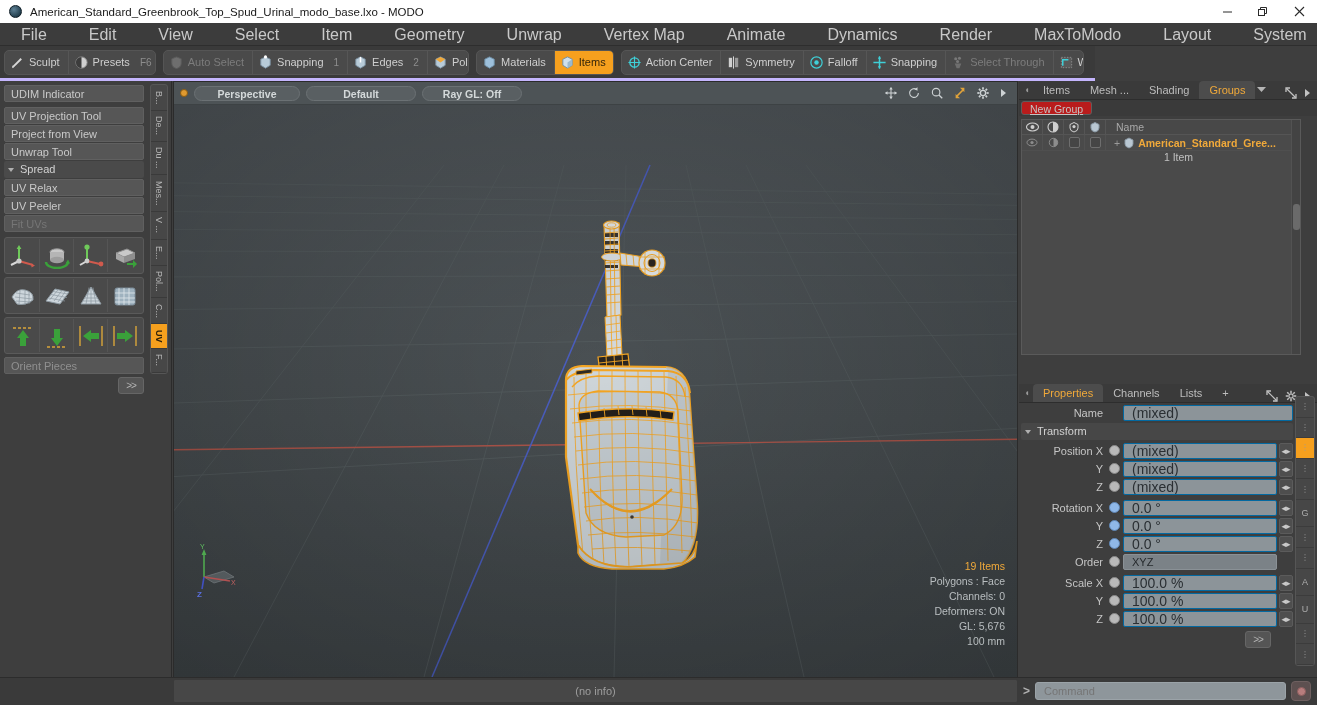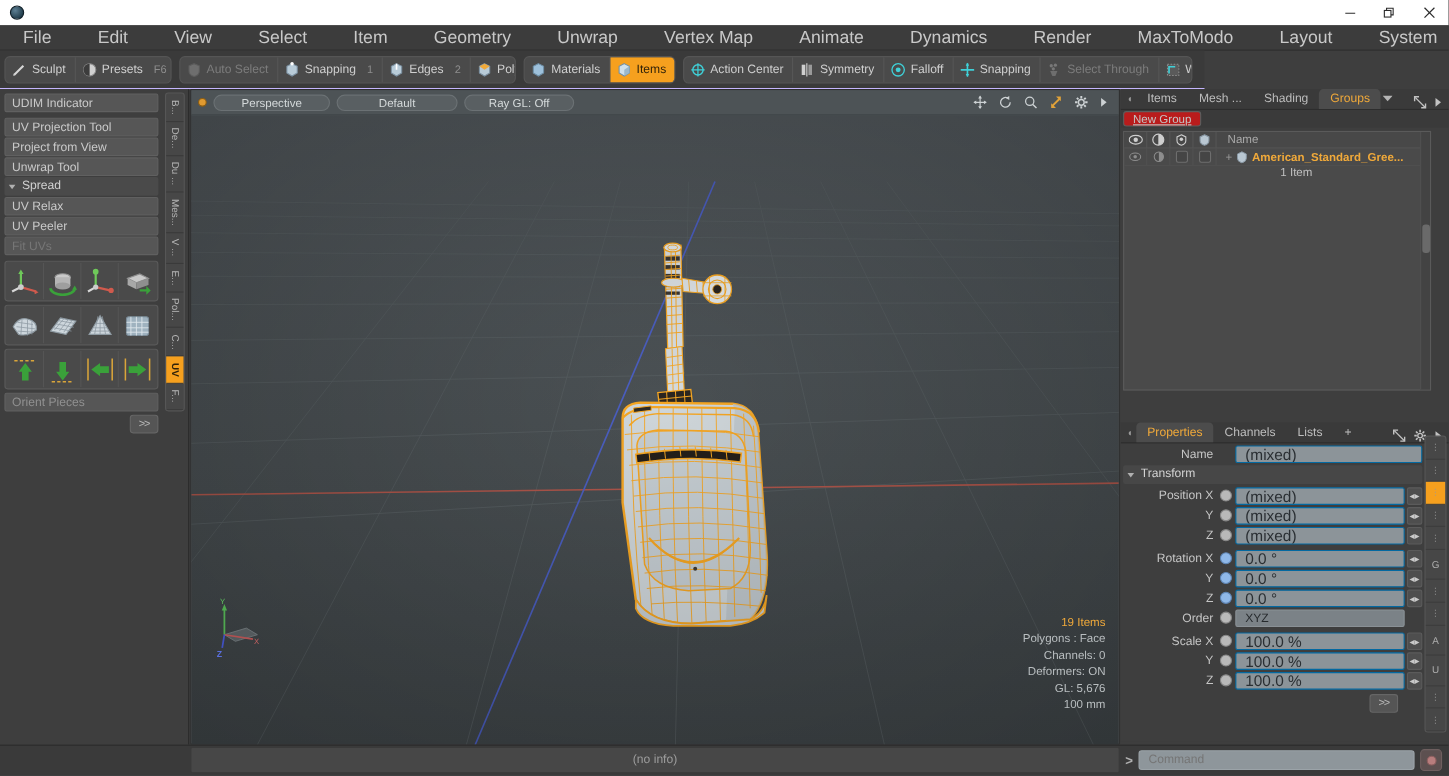--- a/index.html
+++ b/index.html
@@ -43,21 +43,21 @@
   }
   .menu-item{
     padding:0 21px; height:23px; line-height:23px; font-size:16px;
     color:#c9c9c9; white-space:nowrap;
   }
 
   
   .modebar{
     position:absolute; left:0; top:46px; width:1095px; height:35px;
     background:#3a3a3a; display:flex; align-items:center; padding:0 4px;
-    border-bottom:1px solid #c4b5fd;
+    border-bottom:3px solid #c4b5fd;
   }
   .tgrp{
     display:flex; align-items:center; height:25px;
     background:#4a4a4a; border:1px solid #555; border-radius:5px;
     margin-right:7px; overflow:hidden;
   }
   .tbtn{
     display:flex; align-items:center; height:23px; padding:0 8px 0 5px;
     color:#cfcfcf; font-size:11px; white-space:nowrap; gap:4px;
     border-right:1px solid #565656;
@@ -130,20 +130,21 @@
 
   
   .viewwrap{
     position:absolute; left:173px; top:81px; width:845px; height:596px;
     background:#4a4f52; border:1px solid #2b2b2b;
   }
   .vp-header{
     position:absolute;left:0;top:0;width:100%;height:23px;
     background:#4d5356; display:flex;align-items:center; padding-left:6px; gap:6px;
     border-bottom:1px solid #3d4244;
+    font-weight:bold;
   }
   .vp-dot{
     width:8px;height:8px;border-radius:50%;background:#e09a30;
     border:1px solid #8a5c12;flex:0 0 auto;
   }
   .vp-pill{
     height:15px;line-height:14px;padding:0 14px;border-radius:8px;
     background:#595f62;border:1px solid #6b7174;color:#d4d9da;font-size:10.5px;
     text-align:center; white-space:nowrap;
   }
@@ -293,20 +294,21 @@
   .cmd-rec i{ width:9px;height:9px;border-radius:50%;background:#b87d7d;border:1px solid #8e5f5f;display:block;}
   .leftstatus{ width:170px;height:24px; }
 </style>
 </head>
 <body>
 
 <div id="app">
 
   <div class="titlebar">
     <span class="tb-icon"></span>
+    <span class="tb-title">American_Standard_Greenbrook_Top_Spud_Urinal_modo_base.lxo - MODO</span>
     <div class="tb-buttons">
       <div class="tb-btn">
         <svg width="11" height="11" viewBox="0 0 11 11">
             <line x1="1" y1="6" x2="10" y2="6" stroke="#2b2b2b" stroke-width="1"></line>
           </svg>
       </div>
       <div class="tb-btn">
         <svg width="12" height="12" viewBox="0 0 12 12">
           <rect x="1.5" y="3.5" width="6" height="6" fill="none" stroke="#2b2b2b" stroke-width="1"></rect>
           <polyline points="3.5,3.5 3.5,1.5 9.5,1.5 9.5,7.5 7.5,7.5" fill="none" stroke="#2b2b2b" stroke-width="1"></polyline>

